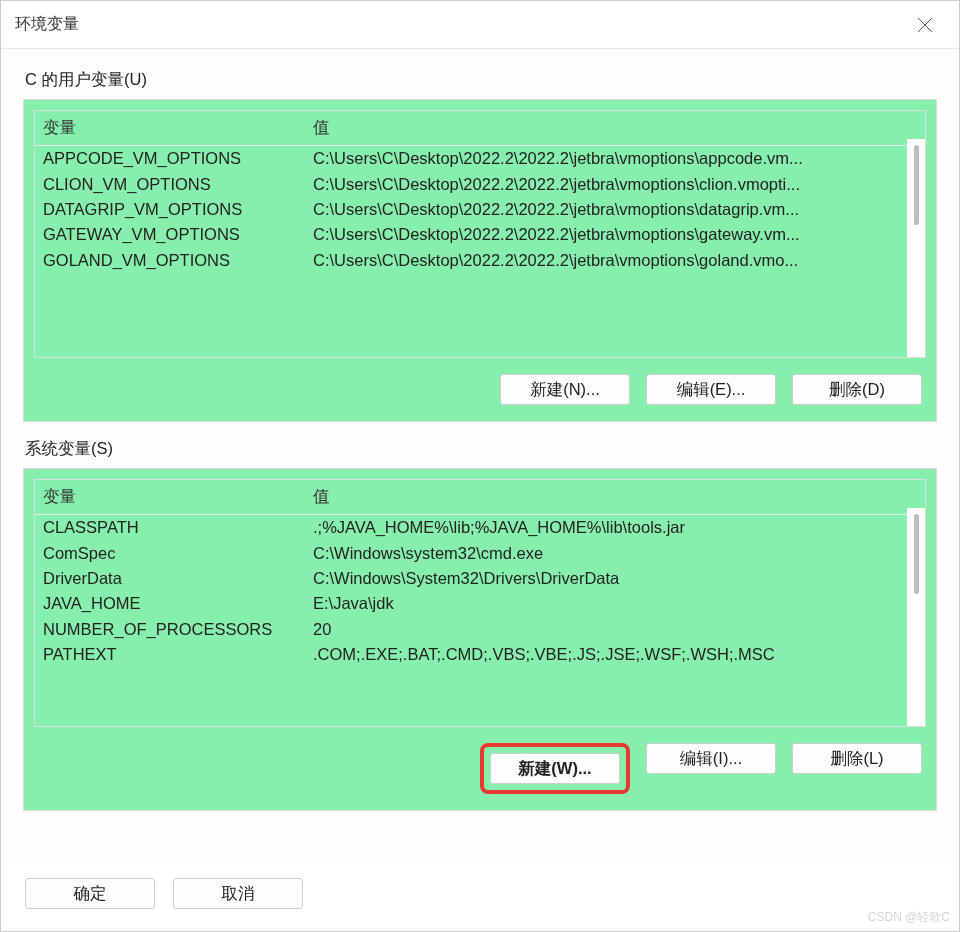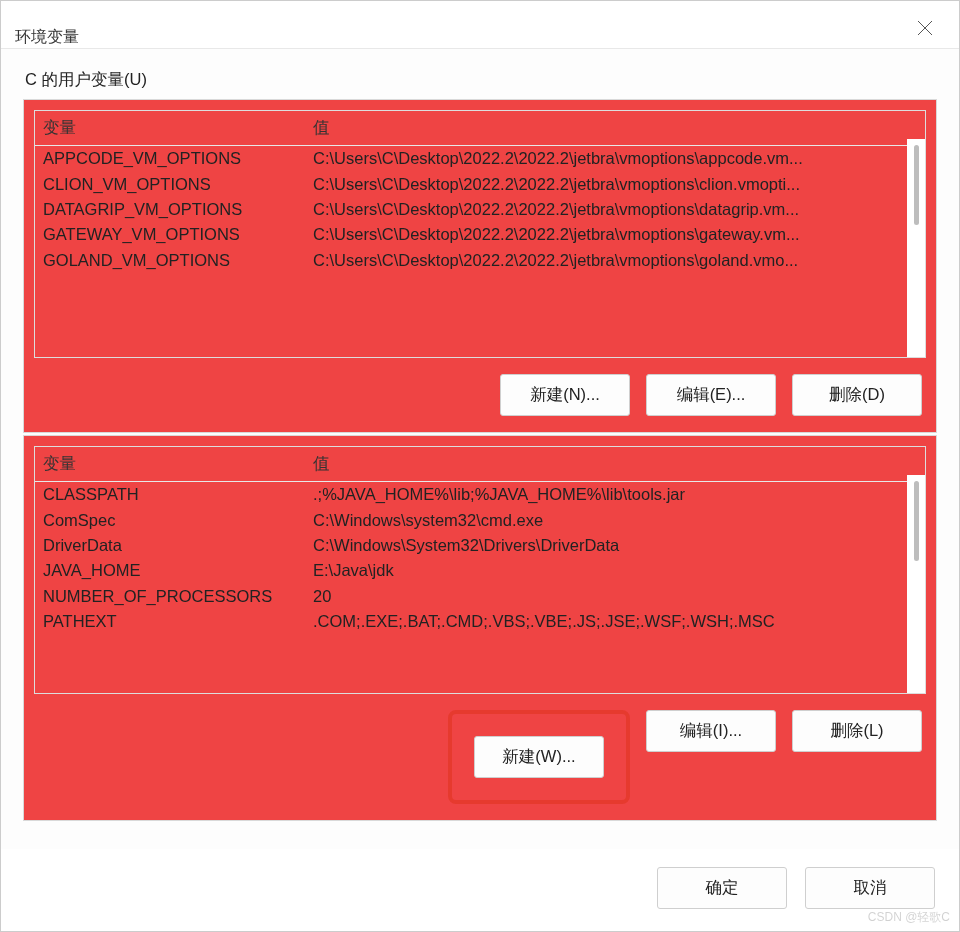--- a/index.html
+++ b/index.html
@@ -14,21 +14,21 @@
   background: #fff;
   width: 960px;
   height: 932px;
   border: 1px solid #ccc;
   display: flex;
   flex-direction: column;
 }
 .titlebar {
   height: 48px;
   display: flex;
-  align-items: flex-end;
+  align-items: center;
   padding: 0 14px;
   border-bottom: 1px solid #e8e8e8;
 }
 .titlebar-title {
   font-size: 16px;
   color: #333;
   flex: 1;
 }
 .close-btn {
   width: 40px;
@@ -38,32 +38,32 @@
   justify-content: center;
   cursor: pointer;
   color: #666;
 }
 .close-btn svg { stroke: #555; stroke-width: 1; }
 .content {
   flex: 1;
   padding: 20px 22px 10px 22px;
   display: flex;
   flex-direction: column;
-  gap: 2px;
+  gap: 16px;
   background: #fdfdfd;
 }
 .section-label {
   font-size: 16.5px;
   color: #222;
   margin-bottom: 8px;
   margin-left: 2px;
 }
 .group {
   border: 1px solid #d9d9d9;
-  background: #ef4444;
+  background: #86efac;
   position: relative;
 }
 .table-wrap {
   border: 1px solid #ddd;
   margin: 10px 10px 8px 10px;
   height: 248px;
   overflow: hidden;
   position: relative;
 }
 .table {
@@ -102,38 +102,37 @@
   border-radius: 3px;
 }
 .btn-row {
   display: flex;
   justify-content: flex-end;
   gap: 16px;
   padding: 8px 14px 16px 14px;
 }
 .btn {
   min-width: 130px;
-  height: 42px;
+  height: 31px;
   border: 1px solid #cfcfcf;
   background: #fdfdfd;
   font-size: 16.5px;
   color: #222;
   cursor: pointer;
   border-radius: 3px;
 }
 .highlight-box {
   border: 4px solid #e63a2e;
   border-radius: 8px;
   padding: 6px 6px;
   display: inline-block;
 }
-.highlight-box .btn { margin: 16px; }
+.highlight-box .btn { margin: 0; font-weight: bold; }
 .footer-row {
   display: flex;
-  justify-content: flex-end;
   gap: 18px;
   padding: 18px 24px 22px 24px;
 }
 .watermark {
   position: absolute;
   right: 10px;
   bottom: 6px;
   font-size: 12px;
   color: rgba(0,0,0,0.18);
   font-family: sans-serif;
@@ -201,20 +200,21 @@
         </div>
         <div class="btn-row">
           <button class="btn">新建(N)...</button>
           <button class="btn">编辑(E)...</button>
           <button class="btn">删除(D)</button>
         </div>
       </div>
     </div>
 
     <div>
+      <div class="section-label">系统变量(S)</div>
       <div class="group">
         <div class="table-wrap">
           <table class="table">
             <colgroup>
                 <col class="col-var">
                 <col class="col-val">
               </colgroup>
             <thead>
                 <tr>
               <th>变量</th>

